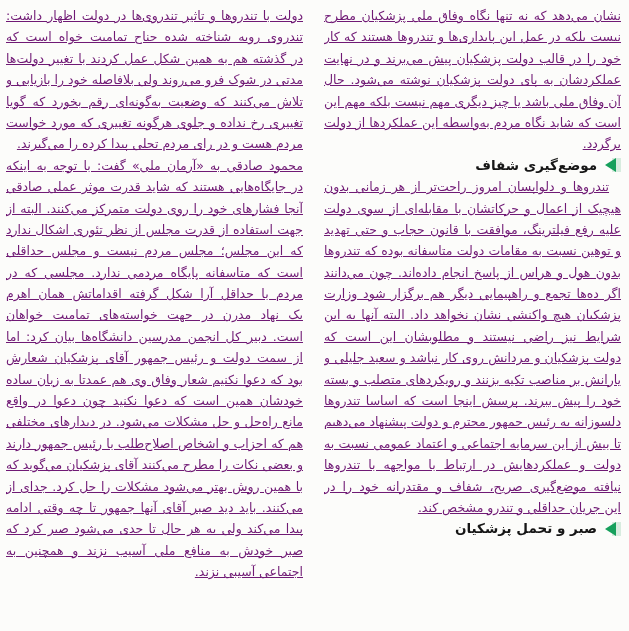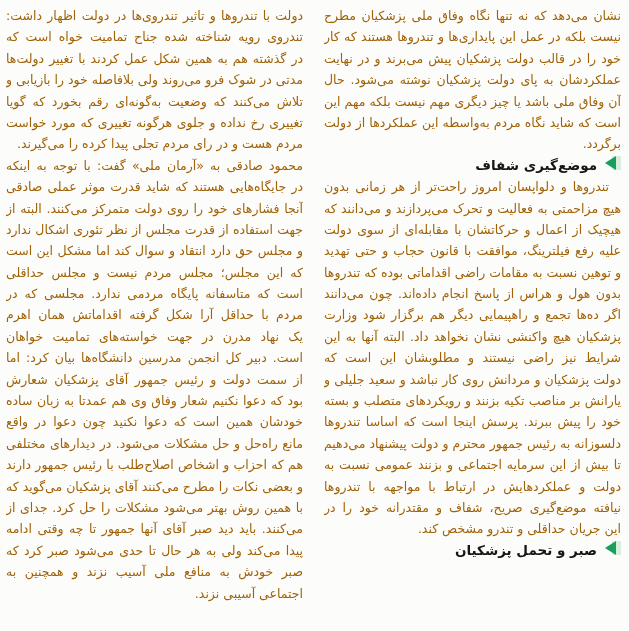--- a/index.html
+++ b/index.html
@@ -25,36 +25,38 @@
     gap: 21px;
   }
   .col {
     flex: 1 1 0;
     min-width: 0;
   }
   .line {
     height: 21.4px;
     line-height: 21.4px;
     font-size: 12.5px;
-    color: #a16207;
+    color: #701a75;
     text-align: justify;
     text-align-last: justify;
     overflow: hidden;
     white-space: normal;
+    text-decoration: underline;
   }
   .line.last {
     text-align: left;
     text-align-last: right;
   }
   .line.indent {
     padding-right: 12px;
   }
   .heading {
     height: 21.4px;
     display: flex;
+    align-items: center;
     gap: 7px;
     direction: rtl;
   }
   .htxt {
     font-weight: bold;
     font-size: 13.5px;
     color: #161616;
     line-height: 21.4px;
     white-space: nowrap;
   }
@@ -99,33 +101,32 @@
         <div class="line">است که شاید نگاه مردم به‌واسطه این عملکردها از دولت</div>
         <div class="line last">برگردد.</div>
         <div class="heading">
           <span class="marker">
             <span class="pale"></span>
             <span class="tri"></span>
           </span>
           <span class="htxt">موضع‌گیری شفاف</span>
         </div>
         <div class="line indent">تندروها و دلواپسان امروز راحت‌تر از هر زمانی بدون</div>
-        <div class="line">هیچ مزاحمتی به فعالیت و تحرک می‌پردازند و می‌دانند که</div>
         <div class="line">هیچیک از اعمال و حرکاتشان با مقابله‌ای از سوی دولت</div>
         <div class="line">علیه رفع فیلترینگ، موافقت با قانون حجاب و حتی تهدید</div>
-        <div class="line">و توهین نسبت به مقامات راضی اقداماتی بوده که تندروها</div>
+        <div class="line">و توهین نسبت به مقامات دولت متاسفانه بوده که تندروها</div>
         <div class="line">بدون هول و هراس از پاسخ انجام داده‌اند. چون می‌دانند که</div>
         <div class="line">اگر ده‌ها تجمع و راهپیمایی دیگر هم برگزار شود وزارت کشور</div>
         <div class="line">پزشکیان هیچ واکنشی نشان نخواهد داد. البته آنها به این</div>
         <div class="line">شرایط نیز راضی نیستند و مطلوبشان این است که اساسا</div>
         <div class="line">دولت پزشکیان و مردانش روی کار نباشد و سعید جلیلی و</div>
         <div class="line">یارانش بر مناصب تکیه بزنند و رویکردهای متصلب و بسته</div>
         <div class="line">خود را پیش ببرند. پرسش اینجا است که اساسا تندروها بیش</div>
         <div class="line">دلسوزانه به رئیس جمهور محترم و دولت پیشنهاد می‌دهیم</div>
-        <div class="line">تا بیش از این سرمایه اجتماعی و بزنند عمومی نسبت به</div>
+        <div class="line">تا بیش از این سرمایه اجتماعی و اعتماد عمومی نسبت به</div>
         <div class="line">دولت و عملکردهایش در ارتباط با مواجهه با تندروها کاهش</div>
         <div class="line">نیافته موضع‌گیری صریح، شفاف و مقتدرانه خود را در قبال</div>
         <div class="line last">این جریان حداقلی و تندرو مشخص کند.</div>
         <div class="heading">
           <span class="marker">
             <span class="pale"></span>
             <span class="tri"></span>
           </span>
           <span class="htxt">صبر و تحمل پزشکیان</span>
         </div>
@@ -135,21 +136,20 @@
         <div class="line">تندروی رویه شناخته شده جناح تمامیت خواه است که</div>
         <div class="line">در گذشته هم به همین شکل عمل کردند با تغییر دولت‌ها</div>
         <div class="line">مدتی در شوک فرو می‌روند ولی بلافاصله خود را بازیابی و</div>
         <div class="line">تلاش می‌کنند که وضعیت به‌گونه‌ای رقم بخورد که گویا هیچ</div>
         <div class="line">تغییری رخ نداده و جلوی هرگونه تغییری که مورد خواست</div>
         <div class="line last">مردم هست و در رای مردم تجلی پیدا کرده را می‌گیرند.</div>
         <div class="line">محمود صادقی به «آرمان ملی» گفت: با توجه به اینکه اینها</div>
         <div class="line">در جایگاه‌هایی هستند که شاید قدرت موثر عملی صادقی از</div>
         <div class="line">آنجا فشارهای خود را روی دولت متمرکز می‌کنند. البته از</div>
         <div class="line">جهت استفاده از قدرت مجلس از نظر تئوری اشکال ندارد</div>
-        <div class="line">و مجلس حق دارد انتقاد و سوال کند اما مشکل این است</div>
         <div class="line">که این مجلس؛ مجلس مردم نیست و مجلس حداقلی</div>
         <div class="line">است که متاسفانه پایگاه مردمی ندارد. مجلسی که در غیاب</div>
         <div class="line">مردم با حداقل آرا شکل گرفته اقداماتش همان اهرم کردن</div>
         <div class="line">یک نهاد مدرن در جهت خواسته‌های تمامیت خواهان</div>
         <div class="line">است. دبیر کل انجمن مدرسین دانشگاه‌ها بیان کرد: اما</div>
         <div class="line">از سمت دولت و رئیس جمهور آقای پزشکیان شعارش این</div>
         <div class="line">بود که دعوا نکنیم شعار وفاق وی هم عمدتا به زبان ساده</div>
         <div class="line">خودشان همین است که دعوا نکنید چون دعوا در واقع</div>
         <div class="line">مانع راه‌حل و حل مشکلات می‌شود. در دیدارهای مختلفی</div>
         <div class="line">هم که احزاب و اشخاص اصلاح‌طلب با رئیس جمهور دارند</div>

